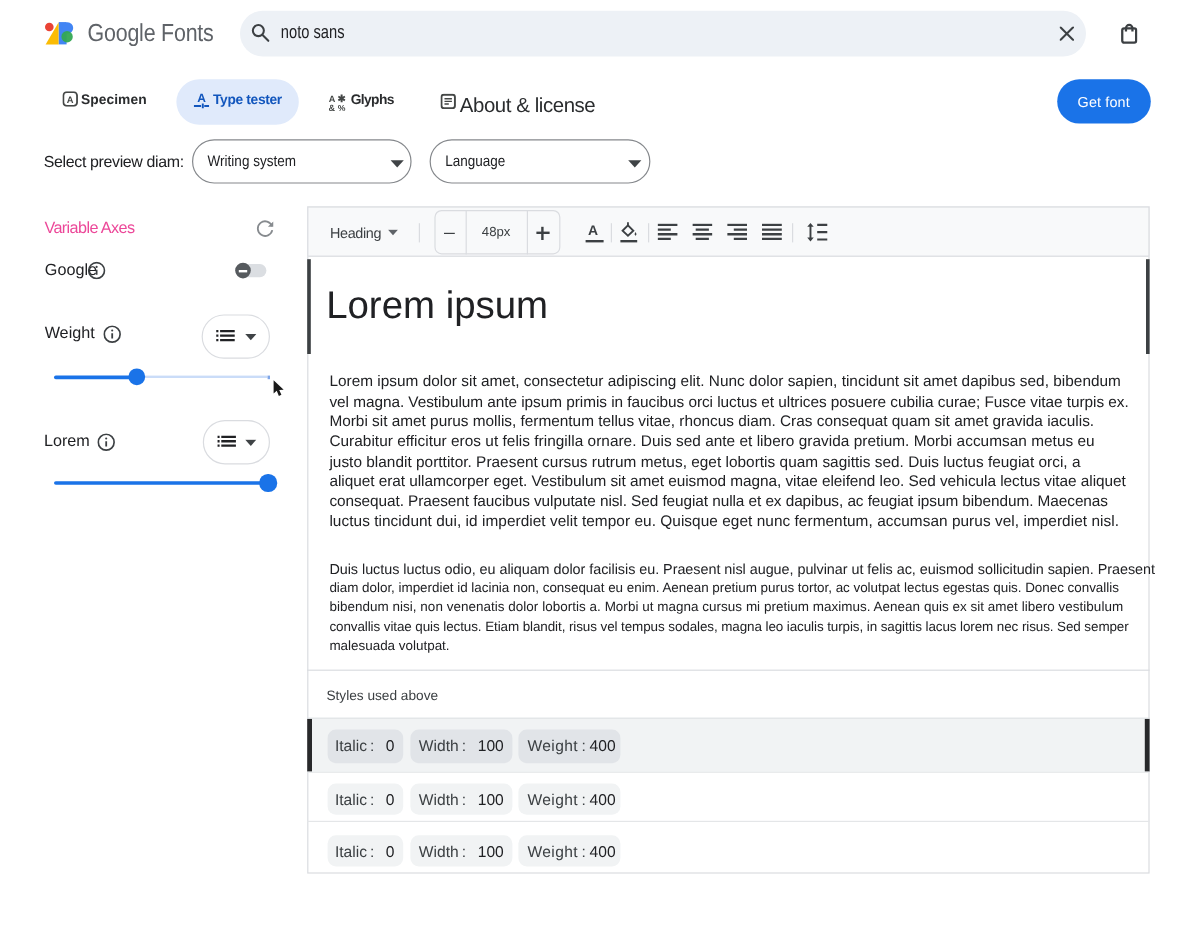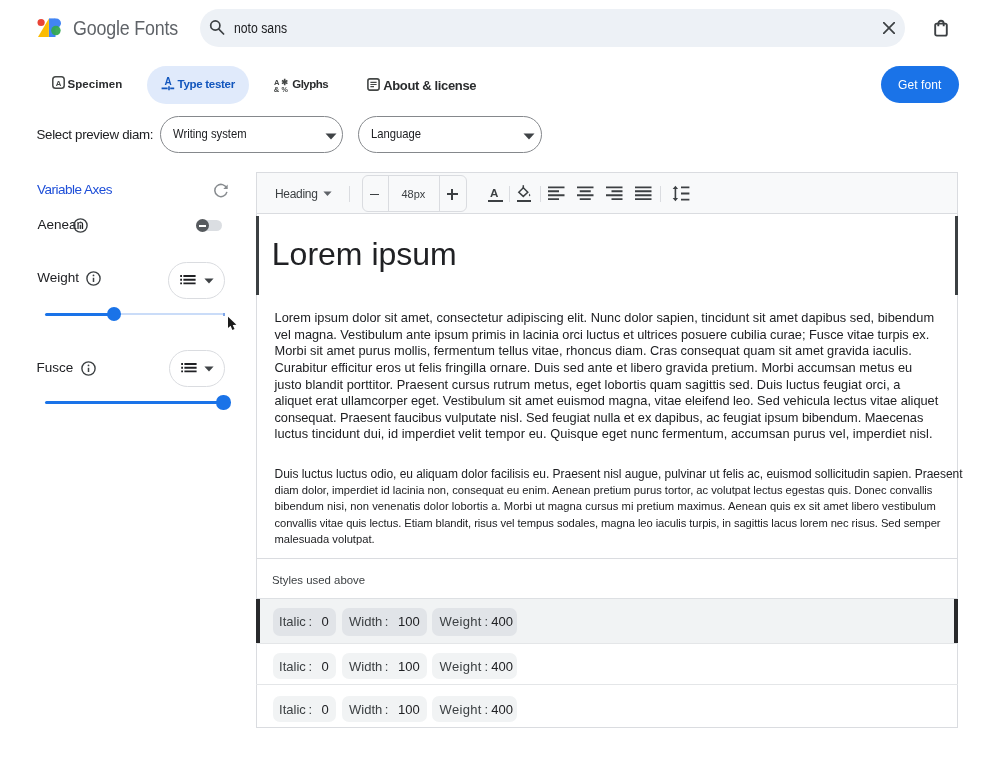--- a/index.html
+++ b/index.html
@@ -53,44 +53,44 @@
   <text x="7.2" y="6.9" font-family="Liberation Sans" font-size="8.2" font-weight="bold" fill="#444746">✱</text>
   <text x="-0.3" y="14.4" font-family="Liberation Sans" font-size="7.6" font-weight="bold" fill="#444746">&amp;</text>
   <text x="7.4" y="14.2" font-family="Liberation Sans" font-size="7.2" font-weight="bold" fill="#444746">%</text>
 </svg>
 <div class="t" style="left:292.2px;top:79.2px;font-size:11.5px;font-weight:700;color:#2a2c2e;letter-spacing:-0.5px">Glyphs</div>
 
 <svg class="abs" style="left:366.5px;top:78px" width="13" height="13" viewBox="0 0 13 13">
   <rect x="0.9" y="0.9" width="11.2" height="11.2" rx="2" fill="none" stroke="#444746" stroke-width="1.6"></rect>
   <path d="M3.4 4.3 h6.2 M3.4 6.5 h6.2 M3.4 8.7 h3.6" stroke="#444746" stroke-width="1.2"></path>
 </svg>
-<div class="t" style="left:383.2px;top:79.2px;font-size:13px;font-weight:700;color:#2a2c2e;letter-spacing:-0.35px">About &amp; license</div>
+<div class="t" style="left:383.2px;top:79.2px;font-size:17px;font-weight:400;color:#2a2c2e;letter-spacing:-0.35px">About &amp; license</div>
 
 <div class="abs" style="left:880.5px;top:66px;width:78px;height:36.5px;border-radius:18.5px;background:#1a73e8"></div>
 <div class="t" style="left:898px;top:79px;font-size:12px;font-weight:400;color:#fff;letter-spacing:0.1px">Get font</div>
 
 <div class="t" style="left:36.5px;top:127.6px;font-size:13.3px;font-weight:500;color:#202124;letter-spacing:-0.3px">Select preview diam:</div>
 <div class="abs" style="left:160.4px;top:115.5px;width:182.6px;height:37.5px;border-radius:19px;border:1px solid #85888c"></div>
 <div class="t" style="left:173.3px;top:128px;font-size:12.8px;color:#202124;transform:scaleX(.88);transform-origin:0 0">Writing system</div>
 <svg class="abs" style="left:324.5px;top:133px" width="12" height="7" viewBox="0 0 12 7">
     <polygon points="0.5,0.5 11.5,0.5 6,6.5" fill="#3f4346"></polygon>
   </svg>
 <div class="abs" style="left:357.7px;top:115.5px;width:184.8px;height:37.5px;border-radius:19px;border:1px solid #85888c"></div>
 <div class="t" style="left:371px;top:128px;font-size:12.8px;color:#202124;transform:scaleX(.88);transform-origin:0 0">Language</div>
 <svg class="abs" style="left:523.3px;top:133px" width="12" height="7" viewBox="0 0 12 7">
     <polygon points="0.5,0.5 11.5,0.5 6,6.5" fill="#3f4346"></polygon>
   </svg>
 
-<div class="t" style="left:37px;top:182.7px;font-size:13.5px;font-weight:500;color:#1d4ed8;letter-spacing:-0.5px">Variable Axes</div>
+<div class="t" style="left:37px;top:182.7px;font-size:13.5px;font-weight:500;color:#ec4899;letter-spacing:-0.5px">Variable Axes</div>
 <svg class="abs" style="left:212.5px;top:182px" width="16" height="16" viewBox="0 0 16 16">
   <path d="M13.7 6.5 A6.1 6.1 0 1 0 13.9 9.8" fill="none" stroke="#878b8f" stroke-width="1.5"></path>
   <path d="M10.3 6.9 L14.7 6.9 L14.7 2.5 Z" fill="#878b8f"></path>
 </svg>
 
-<div class="t" style="left:37.4px;top:218.2px;font-size:13.5px;color:#202124">Aenean</div>
+<div class="t" style="left:37.4px;top:218.2px;font-size:13.5px;color:#202124">Google</div>
 <svg class="abs" style="left:72.5px;top:218.2px" width="15" height="15" viewBox="0 0 15 15">
   <circle cx="7.5" cy="7.5" r="6.6" fill="none" stroke="#3c4043" stroke-width="1.4"></circle>
   <line x1="7.5" y1="6.8" x2="7.5" y2="11" stroke="#3c4043" stroke-width="1.5"></line>
   <circle cx="7.5" cy="4.4" r="0.9" fill="#3c4043"></circle>
 </svg>
 <div class="abs" style="left:195.9px;top:220.2px;width:26.4px;height:11px;border-radius:6px;background:#dbdee2"></div>
 <div class="abs" style="left:195.5px;top:218.9px;width:13.6px;height:13.6px;border-radius:50%;background:#565a5e"></div>
 <div class="abs" style="left:198.6px;top:224.9px;width:7.4px;height:1.7px;background:#fff"></div>
 
 <div class="t" style="left:37.2px;top:271.3px;font-size:13.5px;color:#202124">Weight</div>
@@ -110,21 +110,21 @@
 
 <div class="abs" style="left:45px;top:312.7px;width:69px;height:3.2px;border-radius:2px;background:#1a73e8"></div>
 <div class="abs" style="left:113.7px;top:313.1px;width:109.5px;height:2.4px;background:#cadcf8"></div>
 <div class="abs" style="left:222.6px;top:313px;width:2.6px;height:2.6px;background:#7fa6e8"></div>
 <div class="abs" style="left:106.5px;top:307.1px;width:14.4px;height:14.4px;border-radius:50%;background:#1a73e8"></div>
 
 <svg class="abs" style="left:226.8px;top:316.2px" width="13" height="17" viewBox="0 0 13 17">
   <path d="M1 0.8 L1 12.0 L3.6 9.7 L5.4 13.9 L7.5 13.0 L5.7 8.9 L9.4 8.7 Z" fill="#1a1a1a" stroke="#fff" stroke-width="1.2" stroke-linejoin="round" paint-order="stroke"></path>
 </svg>
 
-<div class="t" style="left:36.6px;top:360.8px;font-size:13.5px;color:#202124">Fusce</div>
+<div class="t" style="left:36.6px;top:360.8px;font-size:13.5px;color:#202124">Lorem</div>
 <svg class="abs" style="left:80.7px;top:361.4px" width="15" height="15" viewBox="0 0 15 15">
   <circle cx="7.5" cy="7.5" r="6.6" fill="none" stroke="#3c4043" stroke-width="1.4"></circle>
   <line x1="7.5" y1="6.8" x2="7.5" y2="11" stroke="#3c4043" stroke-width="1.5"></line>
   <circle cx="7.5" cy="4.4" r="0.9" fill="#3c4043"></circle>
 </svg>
 <div class="abs" style="left:168.5px;top:350.2px;width:56px;height:37.2px;border-radius:18.6px;border:1px solid #dadce0"></div>
 <svg class="abs" style="left:180.5px;top:362.4px" width="17" height="12" viewBox="0 0 17 12">
   <path d="M3.4 2 h12.2 M3.4 5.7 h12.2 M3.4 9.4 h12.2" stroke="#202124" stroke-width="1.9"></path>
   <path d="M0.2 2 h1.8 M0.2 5.7 h1.8 M0.2 9.4 h1.8" stroke="#202124" stroke-width="1.9"></path>
 </svg>
@@ -180,21 +180,21 @@
   <polygon points="0.7,4 6.1,4 3.4,0.8" fill="#3c4043"></polygon>
   <polygon points="0.7,13 6.1,13 3.4,16.2" fill="#3c4043"></polygon>
   <path d="M9 2.4 h8.4 M9 8.5 h8.4 M9 14.6 h8.4" stroke="#3c4043" stroke-width="1.8"></path>
 </svg>
 
 <div class="abs" style="left:255.6px;top:216px;width:3.4px;height:78.6px;background:#3c4043"></div>
 <div class="abs" style="left:955px;top:216px;width:3.4px;height:78.6px;background:#3c4043"></div>
 <div class="t" style="left:271.8px;top:237.8px;font-size:32px;color:#202124;letter-spacing:0px">Lorem ipsum</div>
 
 <div class="t" style="left:274.5px;top:312.26px;font-size:12.8px;color:#202124;letter-spacing:0.02px">Lorem ipsum dolor sit amet, consectetur adipiscing elit. Nunc dolor sapien, tincidunt sit amet dapibus sed, bibendum</div>
-<div class="t" style="left:274.5px;top:328.83px;font-size:12.8px;color:#202124;letter-spacing:-0.033px">vel magna. Vestibulum ante ipsum primis in lacinia orci luctus et ultrices posuere cubilia curae; Fusce vitae turpis ex.</div>
+<div class="t" style="left:274.5px;top:328.83px;font-size:12.8px;color:#202124;letter-spacing:-0.033px">vel magna. Vestibulum ante ipsum primis in faucibus orci luctus et ultrices posuere cubilia curae; Fusce vitae turpis ex.</div>
 <div class="t" style="left:274.5px;top:345.40px;font-size:12.8px;color:#202124;letter-spacing:0.0px">Morbi sit amet purus mollis, fermentum tellus vitae, rhoncus diam. Cras consequat quam sit amet gravida iaculis.</div>
 <div class="t" style="left:274.5px;top:361.97px;font-size:12.8px;color:#202124;letter-spacing:0.03px">Curabitur efficitur eros ut felis fringilla ornare. Duis sed ante et libero gravida pretium. Morbi accumsan metus eu</div>
 <div class="t" style="left:274.5px;top:378.54px;font-size:12.8px;color:#202124;letter-spacing:0.025px">justo blandit porttitor. Praesent cursus rutrum metus, eget lobortis quam sagittis sed. Duis luctus feugiat orci, a</div>
 <div class="t" style="left:274.5px;top:395.11px;font-size:12.8px;color:#202124;letter-spacing:-0.03px">aliquet erat ullamcorper eget. Vestibulum sit amet euismod magna, vitae eleifend leo. Sed vehicula lectus vitae aliquet</div>
 <div class="t" style="left:274.5px;top:411.68px;font-size:12.8px;color:#202124;letter-spacing:-0.057px">consequat. Praesent faucibus vulputate nisl. Sed feugiat nulla et ex dapibus, ac feugiat ipsum bibendum. Maecenas</div>
 <div class="t" style="left:274.5px;top:428.25px;font-size:12.8px;color:#202124;letter-spacing:0.05px">luctus tincidunt dui, id imperdiet velit tempor eu. Quisque eget nunc fermentum, accumsan purus vel, imperdiet nisl.</div>
 
 <div class="t" style="left:274.5px;top:468.22px;font-size:12px;color:#202124;letter-spacing:-0.037px">Duis luctus luctus odio, eu aliquam dolor facilisis eu. Praesent nisl augue, pulvinar ut felis ac, euismod sollicitudin sapien. Praesent</div>
 <div class="t" style="left:274.5px;top:484.69px;font-size:11.2px;color:#202124;letter-spacing:-0.019px">diam dolor, imperdiet id lacinia non, consequat eu enim. Aenean pretium purus tortor, ac volutpat lectus egestas quis. Donec convallis</div>
 <div class="t" style="left:274.5px;top:501.16px;font-size:11.2px;color:#202124;letter-spacing:0.037px">bibendum nisi, non venenatis dolor lobortis a. Morbi ut magna cursus mi pretium maximus. Aenean quis ex sit amet libero vestibulum</div>

